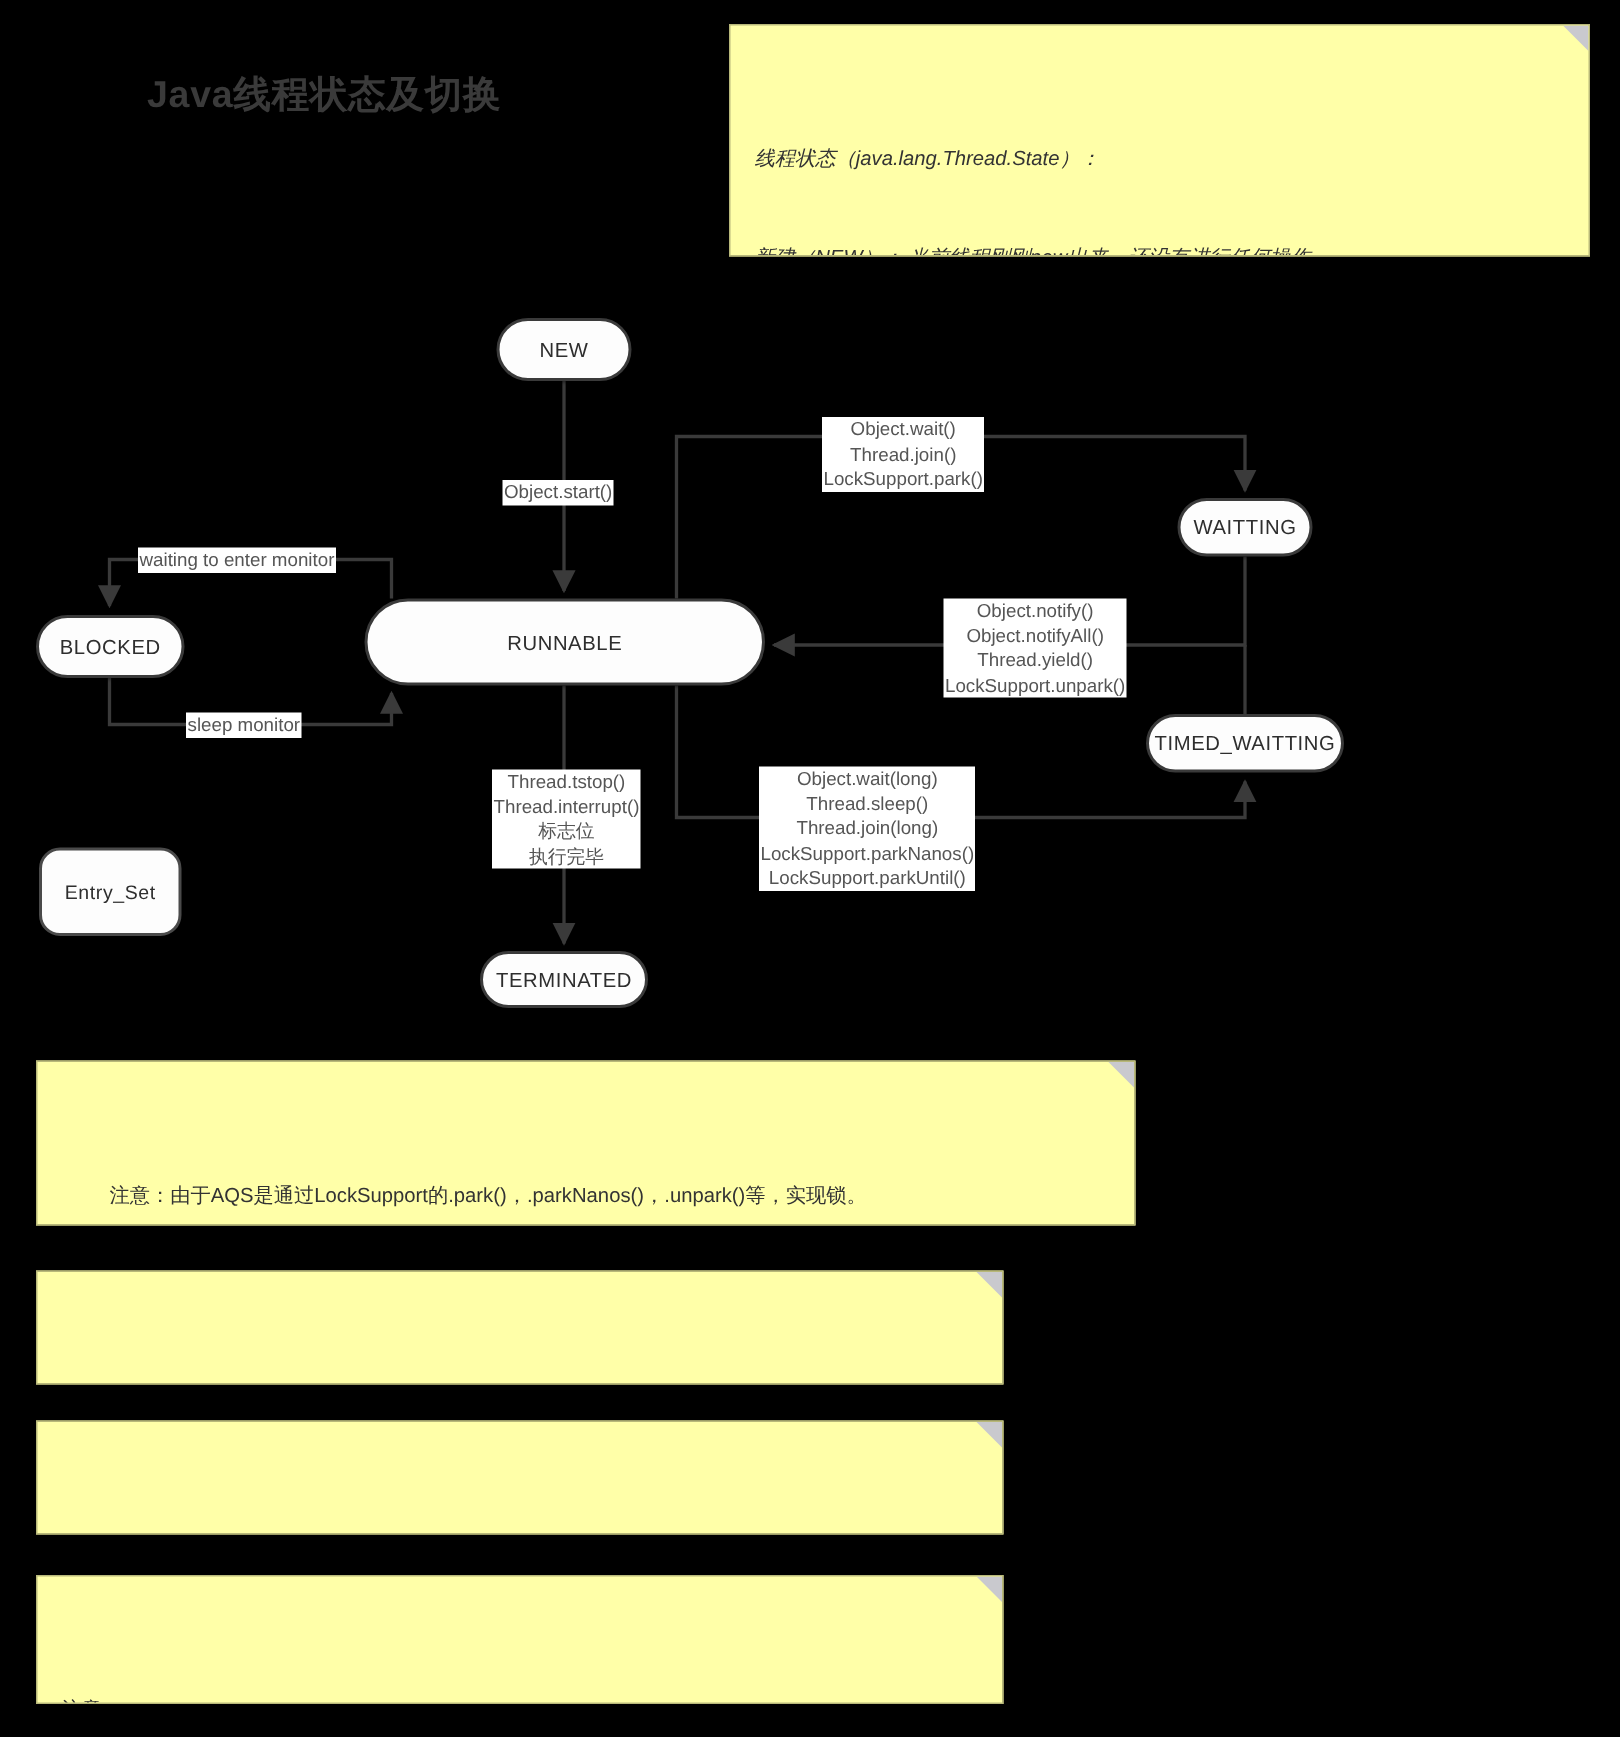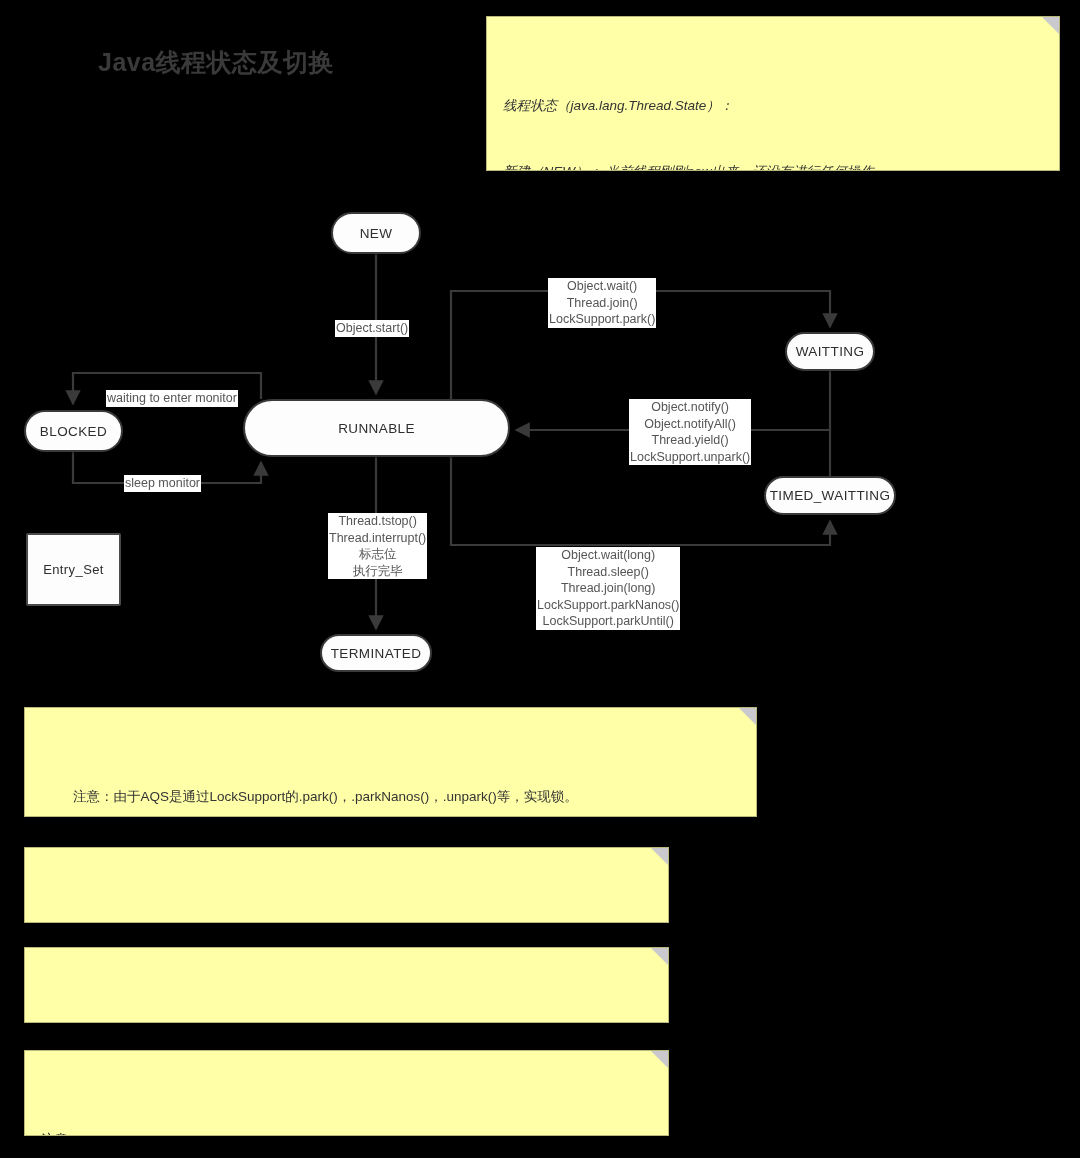--- a/index.html
+++ b/index.html
@@ -54,41 +54,41 @@
     border-width: 2px;
     border-color: #4a4a4a;
   }
 
   #node-new       { left: 331px; top: 212px; width: 90px;  height: 42px; }
   #node-runnable  { left: 243px; top: 399px; width: 267px; height: 58px; }
   #node-blocked   { left: 24px;  top: 410px; width: 99px;  height: 42px; }
   #node-waitting  { left: 785px; top: 332px; width: 90px;  height: 39px; }
   #node-timed     { left: 764px; top: 476px; width: 132px; height: 39px; }
   #node-terminated{ left: 320px; top: 634px; width: 112px; height: 38px; }
-  #node-entryset  { left: 26px;  top: 533px; width: 95px;  height: 73px;
-                    font-size: 13px; border-radius: 2px; }
+  #node-entryset  { left: 26px;  top: 565px; width: 95px;  height: 59px;
+                    font-size: 13px; border-radius: 14px; }
 
   
   .edge-label {
     position: absolute;
     background: #ffffff;
     color: #555555;
     font-size: 12.5px;
     line-height: 16.5px;
     text-align: center;
     white-space: pre;
     padding: 0 1px;
   }
 
   #lbl-start        { left: 335px; top: 320px; }
-  #lbl-wait-enter   { left: 106px;  top: 365px; margin-top: 25px; }
+  #lbl-wait-enter   { left: 92px;  top: 365px; }
   #lbl-enter-mon    { left: 124px; top: 475px; }
   #lbl-to-waitting  { left: 548px; top: 278px; }
   #lbl-notify       { left: 629px; top: 399px; }
-  #lbl-timed        { left: 536px; top: 511px; margin-top: 36px; }
+  #lbl-timed        { left: 506px; top: 511px; }
   #lbl-terminate    { left: 328px; top: 513px; }
 
   
   .note {
     position: absolute;
     background: #ffffa8;
     border: 1px solid #b8b87a;
     color: #333333;
     font-size: 13.5px;
     line-height: 22px;

